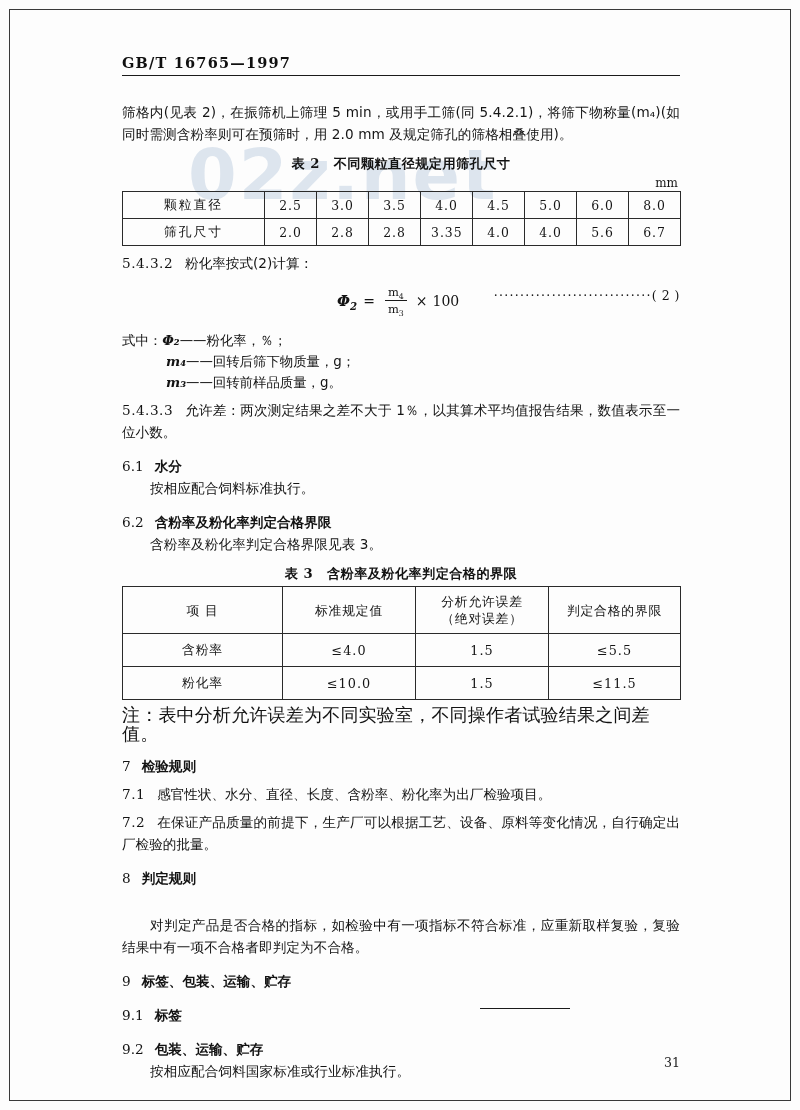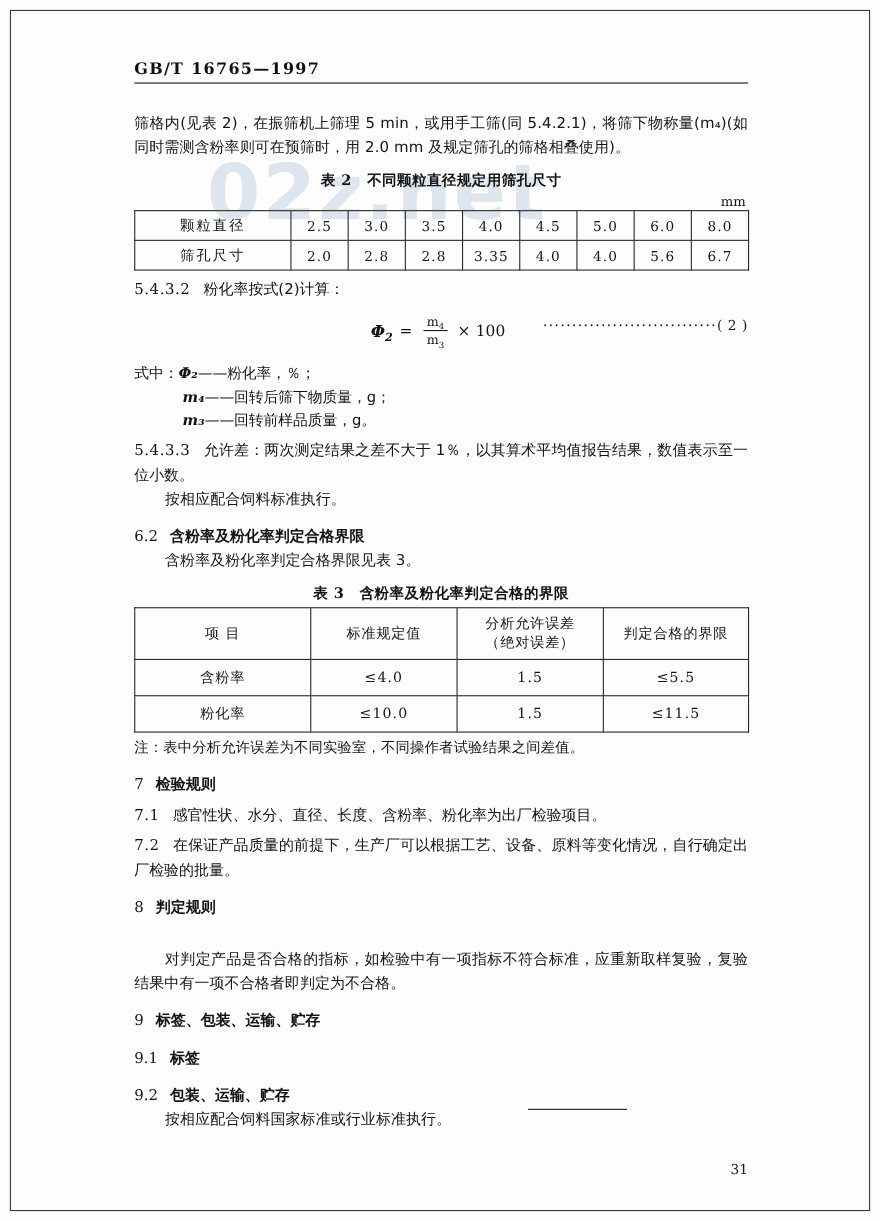--- a/index.html
+++ b/index.html
@@ -155,21 +155,21 @@
   table.std.t3 td.body-cell {
     height: 24px;
     font-size: 12.8px;
     letter-spacing: 0.8px;
   }
   table.std.t3 td.valcell {
     font-family: "DejaVu Serif", "Liberation Serif", serif;
     letter-spacing: 1px;
   }
   .tbl-note {
-    font-size: 13px;
+    font-size: 18px;
     line-height: 19px;
     margin-top: 5px;
     letter-spacing: 0.2px;
   }
 
   
   .formula-row {
     position: relative;
     height: 46px;
     margin-top: 8px;
@@ -346,20 +346,23 @@
       <div class="where-line ind1"><span>式中：</span><span class="sym">Φ₂</span><span>——粉化率，％；</span></div>
       <div class="where-line ind2"><span class="sym">m₄</span><span>——回转后筛下物质量，g；</span></div>
       <div class="where-line ind2"><span class="sym">m₃</span><span>——回转前样品质量，g。</span></div>
     </div>
 
     <div class="clause">
       <span class="numpart">5.4.3.3</span><span class="txt">允许差：两次测定结果之差不大于 1％，以其算术平均值报告结果，数值表示至一位小数。</span>
     </div>
 
 
+    <div class="num-head">
+      <span class="numpart">6.1</span><span class="labelpart">水分</span>
+    </div>
     <div class="para sub-indent">按相应配合饲料标准执行。</div>
 
     <div class="num-head">
       <span class="numpart">6.2</span><span class="labelpart">含粉率及粉化率判定合格界限</span>
     </div>
     <div class="para sub-indent">含粉率及粉化率判定合格界限见表 3。</div>
 
     <div class="tbl-caption">
       <span class="capnum">表 3</span><span class="captxt">含粉率及粉化率判定合格的界限</span>
     </div>

